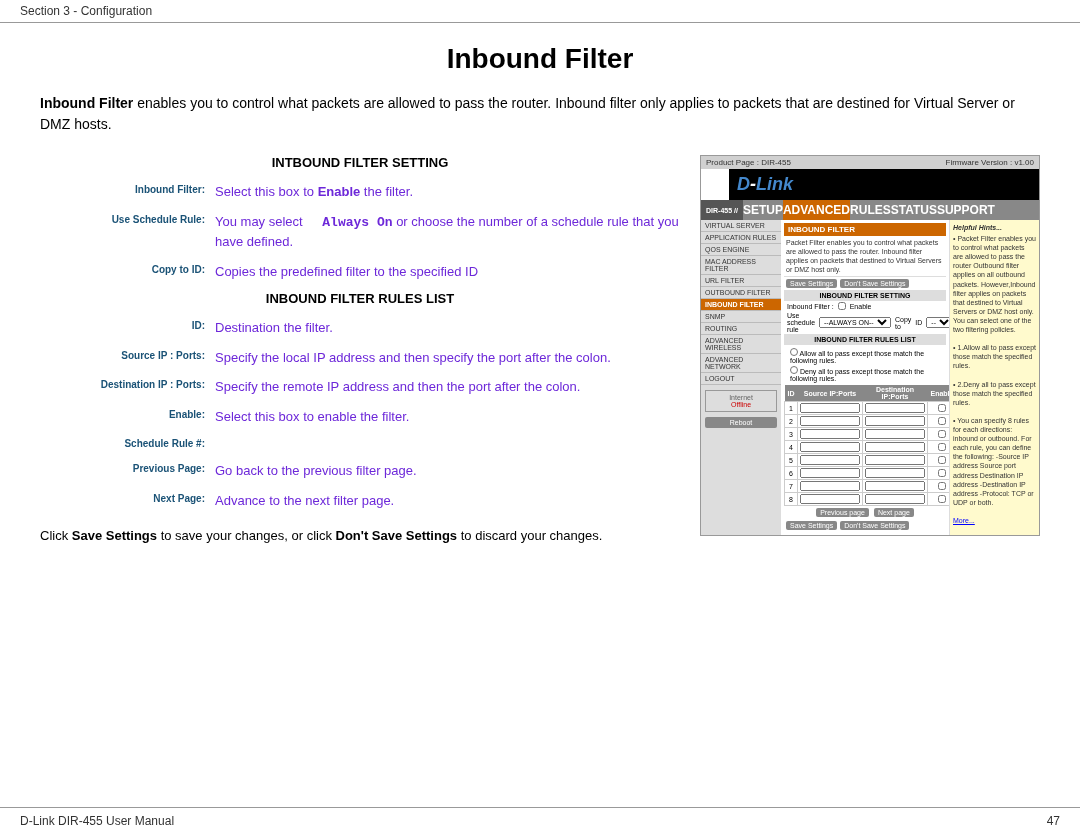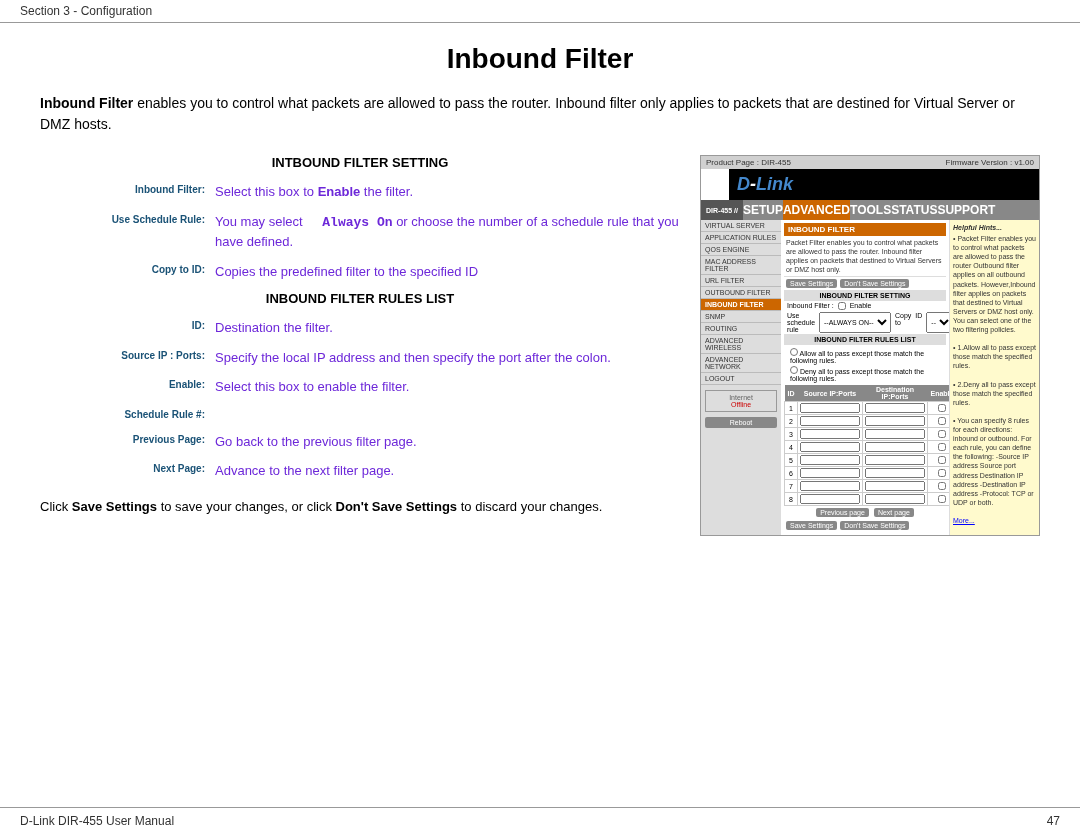--- a/index.html
+++ b/index.html
@@ -263,20 +263,21 @@
       background: #ddd;
       font-size: 7px;
       font-weight: bold;
       text-align: center;
       padding: 2px;
       text-transform: uppercase;
     }
 
     .router-form-row {
       display: flex;
+      align-items: center;
       font-size: 7px;
       padding: 1px 3px;
       gap: 4px;
     }
 
     .router-filter-rules {
       padding: 2px 3px;
     }
 
     .router-radio-row {
@@ -399,20 +400,24 @@
         <div class="def-row">
           <div class="def-term">ID:</div>
           <div class="def-desc">Destination the filter.</div>
         </div>
 
         <div class="def-row">
           <div class="def-term">Source IP : Ports:</div>
           <div class="def-desc">Specify the local IP address and then specify the port after the colon.</div>
         </div>
 
+        <div class="def-row">
+          <div class="def-term">Destination IP : Ports:</div>
+          <div class="def-desc">Specify the remote IP address and then the port after the colon.</div>
+        </div>
 
         <div class="def-row">
           <div class="def-term">Enable:</div>
           <div class="def-desc">Select this box to enable the filter.</div>
         </div>
 
         <div class="def-row">
           <div class="def-term">Schedule Rule #:</div>
         </div>
 
@@ -448,21 +453,21 @@
           </div>
         </div>
 
         <div class="router-nav">
           <div class="router-nav-left">
             <span>DIR-455 //</span>
           </div>
           <div class="router-nav-tabs">
             <div class="router-tab">SETUP</div>
             <div class="router-tab active">ADVANCED</div>
-            <div class="router-tab">TOOLS</div>
+            <div class="router-tab">RULES</div>
             <div class="router-tab">STATUS</div>
             <div class="router-tab">SUPPORT</div>
           </div>
         </div>
 
         <div class="router-body">
 
           <div class="router-sidebar">
             <div class="router-sidebar-item">VIRTUAL SERVER</div>
             <div class="router-sidebar-item">APPLICATION RULES</div>

